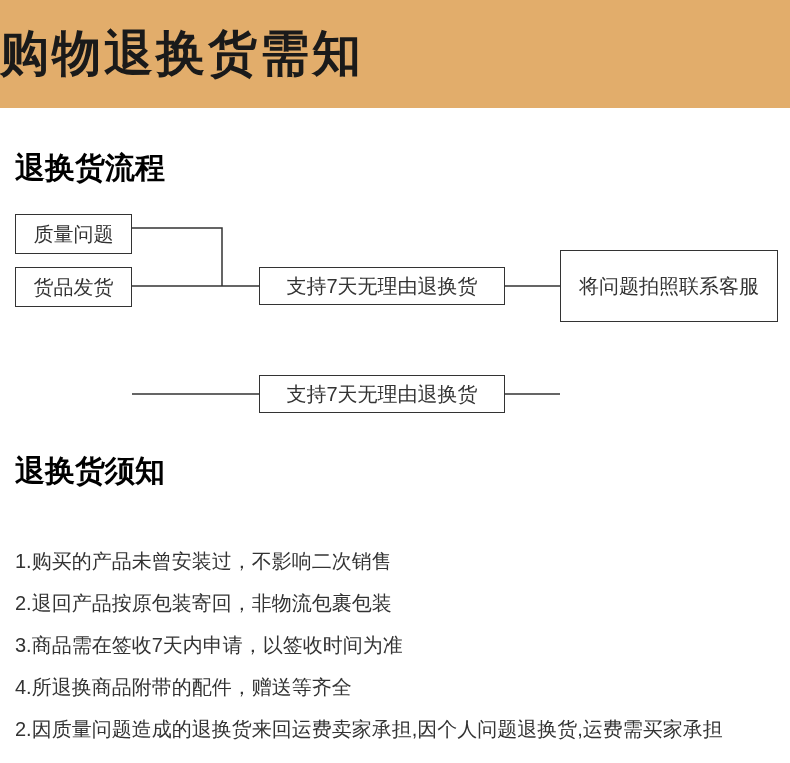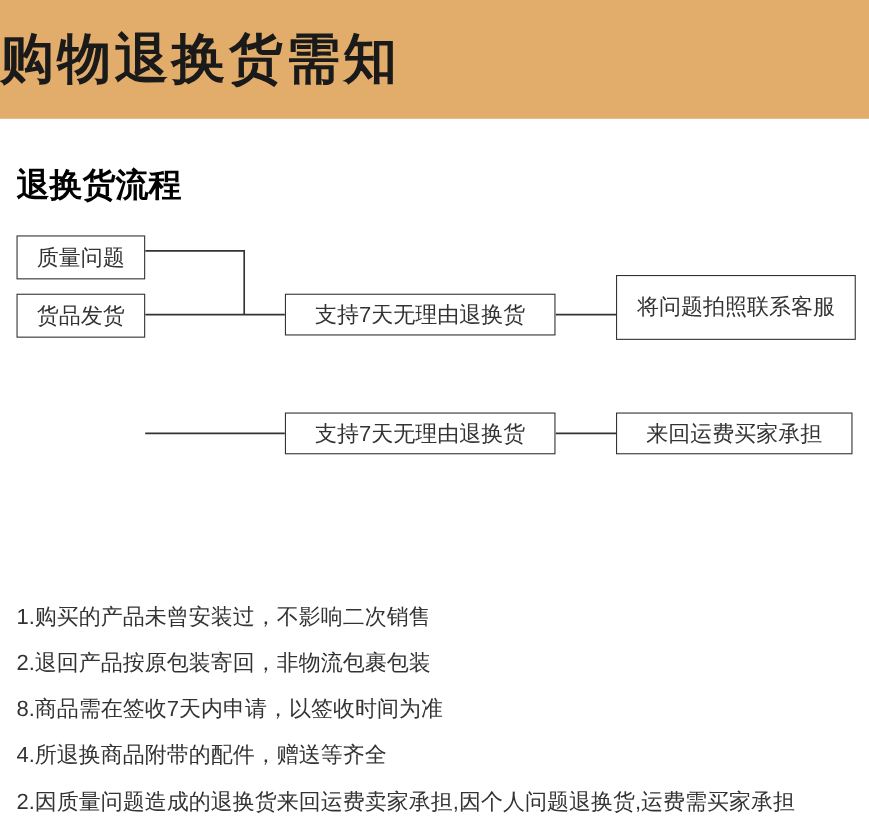--- a/index.html
+++ b/index.html
@@ -50,21 +50,21 @@
     display: flex;
     align-items: center;
     justify-content: center;
     color: #333333;
     font-size: 20px;
     white-space: nowrap;
   }
   #box-a { left: 15px;  top: 214px; width: 117px; height: 40px; }
   #box-b { left: 15px;  top: 267px; width: 117px; height: 40px; }
   #box-c { left: 259px; top: 267px; width: 246px; height: 38px; }
-  #box-d { left: 560px; top: 250px; width: 218px; height: 59px; flex-direction: column; line-height: 29px; }
+  #box-d { left: 560px; top: 250px; width: 218px; height: 72px; flex-direction: column; line-height: 29px; }
   #box-e { left: 15px;  top: 375px; width: 117px; height: 38px; }
   #box-f { left: 259px; top: 375px; width: 246px; height: 38px; }
   #box-g { left: 560px; top: 375px; width: 215px; height: 38px; }
 
   .notes {
     position: absolute;
     left: 15px;
     top: 512px;
     width: 770px;
     margin-top: 38px;
@@ -107,27 +107,25 @@
 
     <div class="fbox" id="box-d">
       <span>将问题拍照联系客服</span>
     </div>
 
 
     <div class="fbox" id="box-f">
       <span>支持7天无理由退换货</span>
     </div>
 
-    <div class="fbox" id="box-g">
-      <span>来回运费买家承担</span>
-    </div>
   </div>
 
+  <h2 class="section-title" id="notes-title">退换货须知</h2>
 
   <div class="notes">
     <p class="note-item">1.购买的产品未曾安装过，不影响二次销售</p>
     <p class="note-item">2.退回产品按原包装寄回，非物流包裹包装</p>
-    <p class="note-item">8.商品需在签收7天内申请，以签收时间为准</p>
+    <p class="note-item">3.商品需在签收7天内申请，以签收时间为准</p>
     <p class="note-item">4.所退换商品附带的配件，赠送等齐全</p>
     <p class="note-item">2.因质量问题造成的退换货来回运费卖家承担,因个人问题退换货,运费需买家承担</p>
   </div>
 
 </div>
 
 </body></html>

